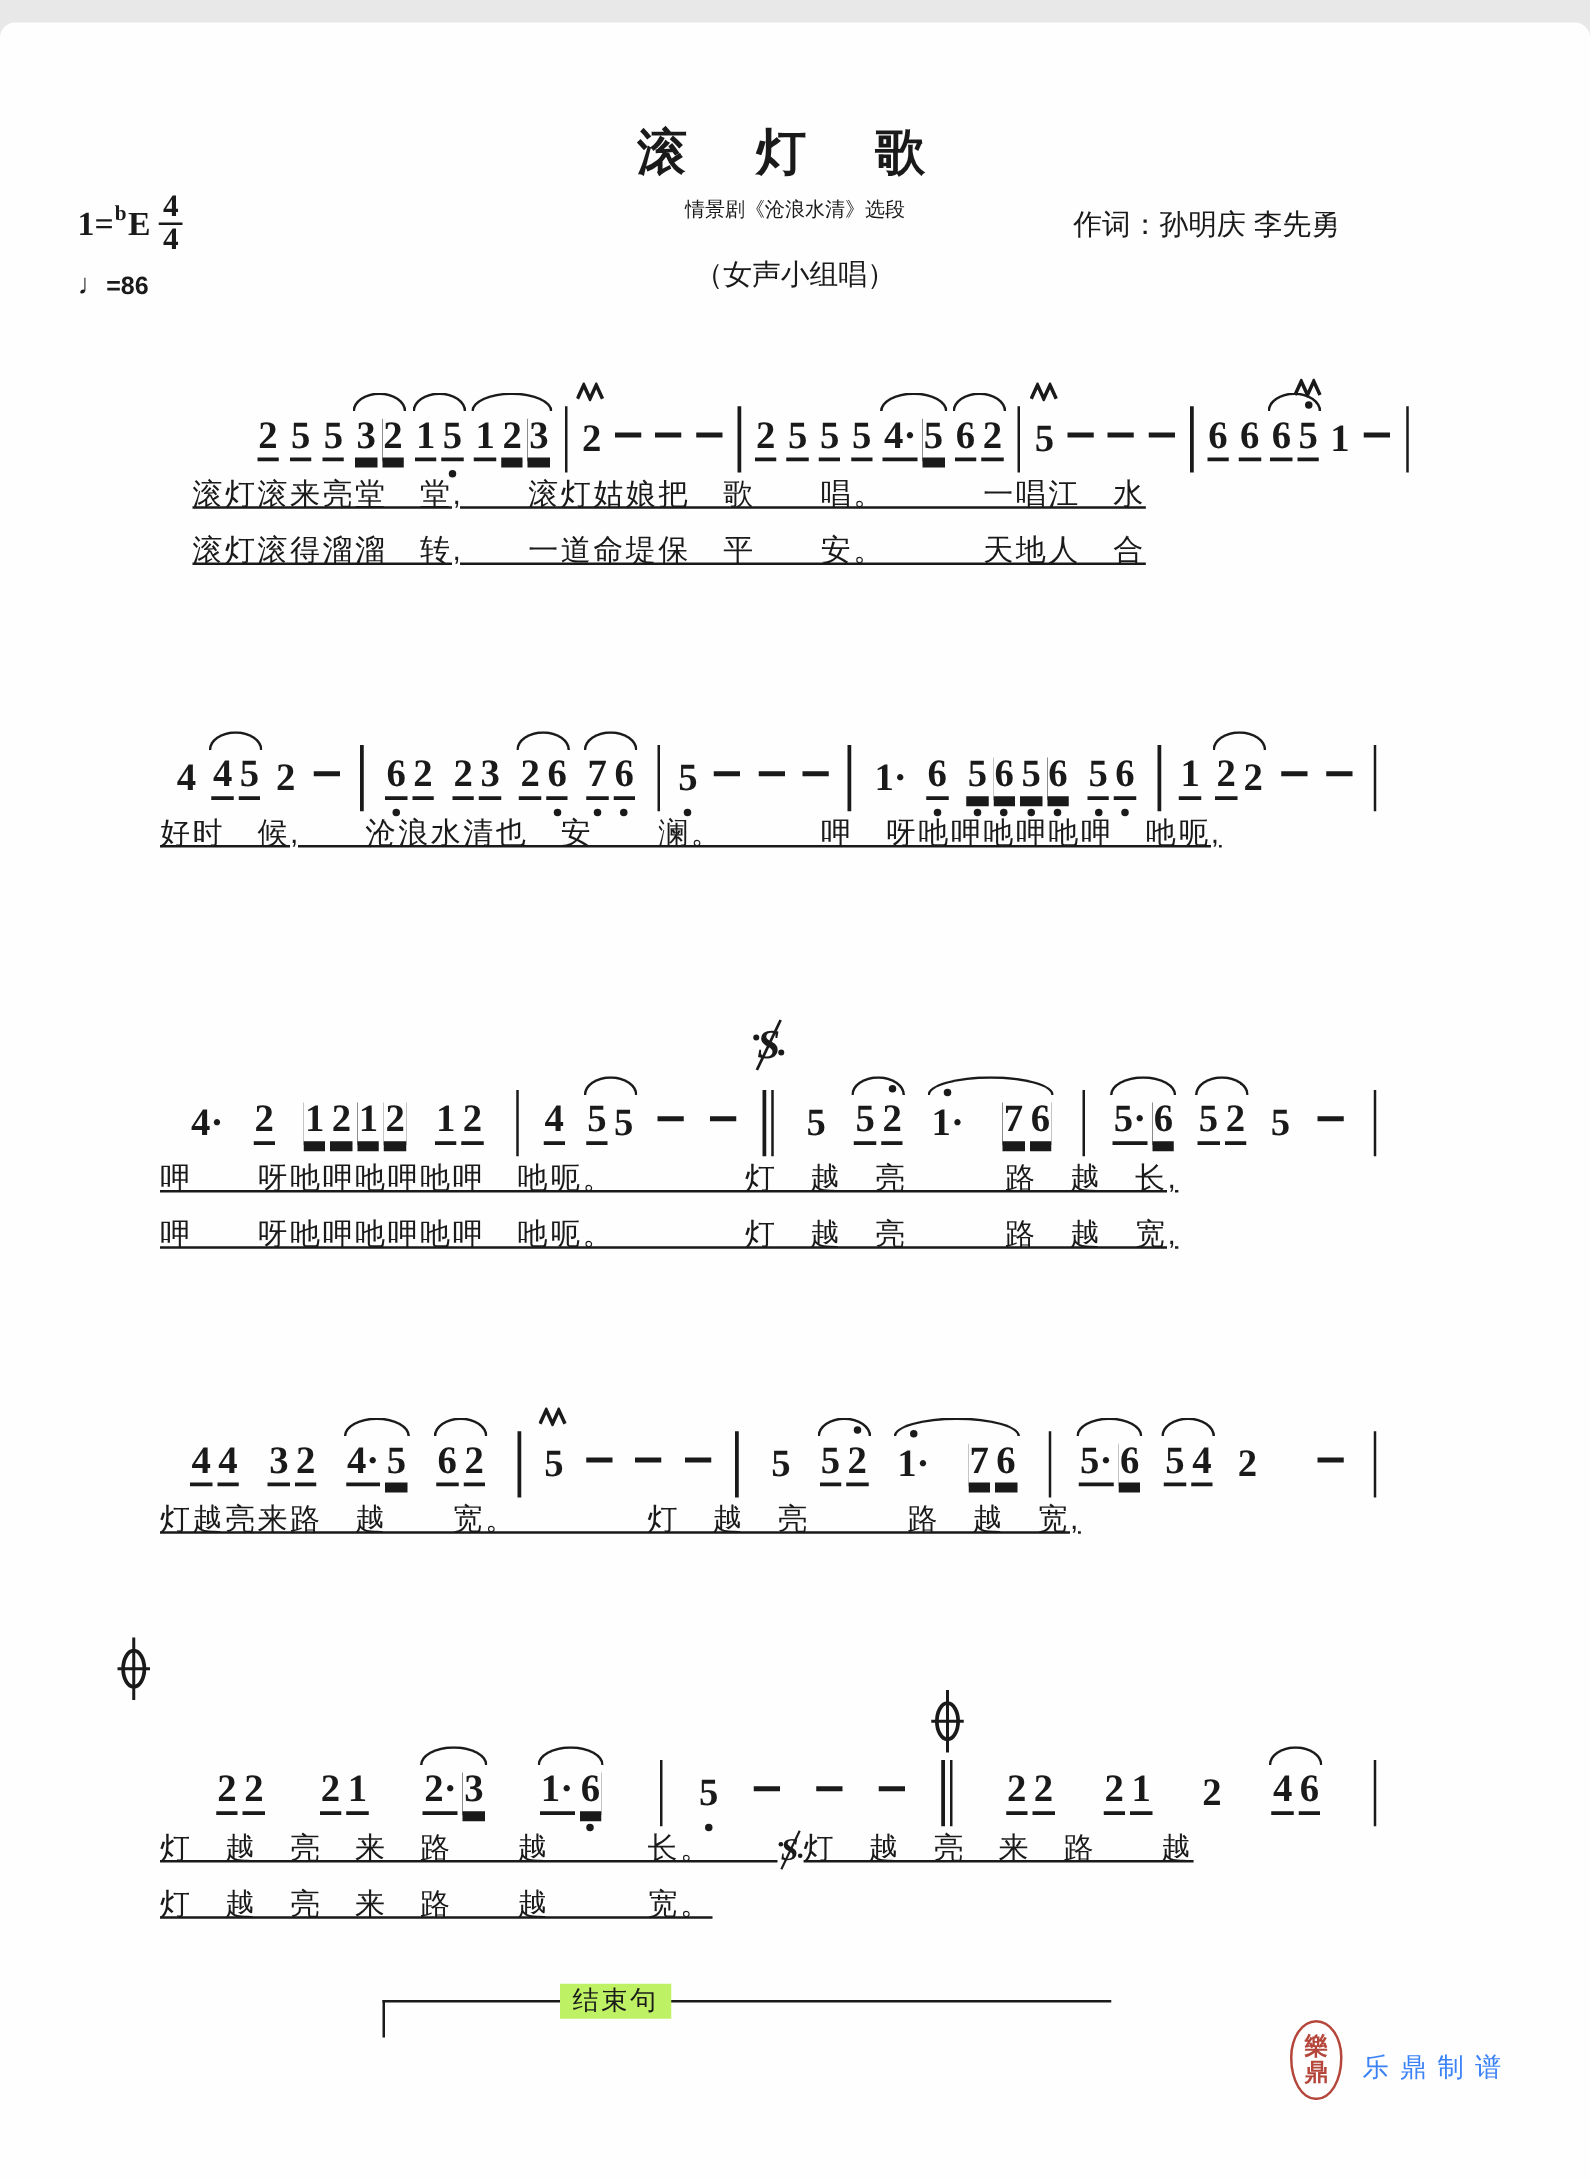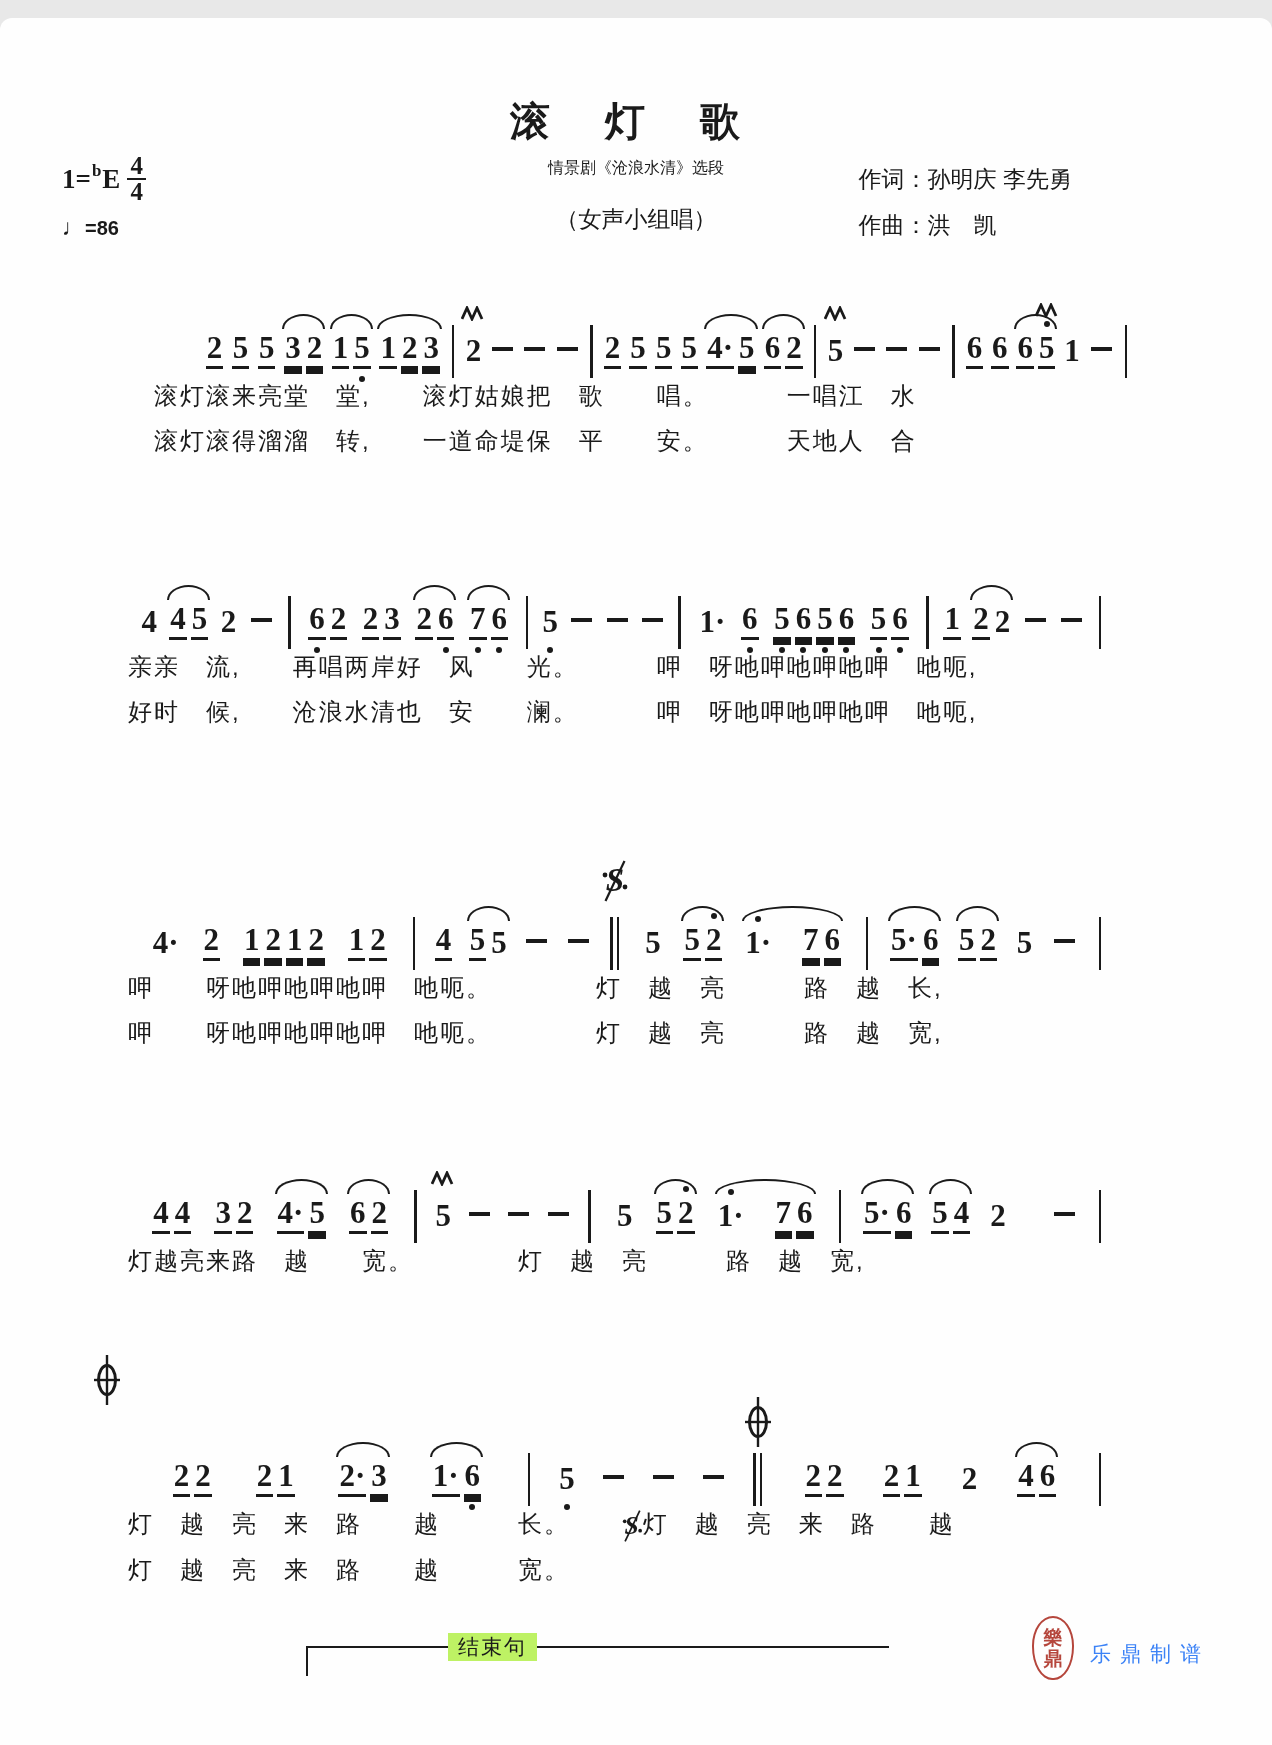--- a/index.html
+++ b/index.html
@@ -36,21 +36,21 @@
   .hidot{position:absolute;top:-9px;left:50%;margin-left:-3px;width:6px;height:6px;border-radius:50%;background:#1a1a1a;}
   .lodot{position:absolute;bottom:-13px;left:50%;margin-left:-3px;width:6px;height:6px;border-radius:50%;background:#1a1a1a;}
   .trill{position:absolute;top:-27px;left:50%;transform:translateX(-50%);line-height:0;}
   .arc{position:absolute;top:-16px;left:-2px;right:-2px;height:13px;
        border:2.5px solid #1a1a1a;border-bottom:none;
        border-radius:50% 50% 0 0 / 100% 100% 0 0;}
   .barwrap{display:flex;gap:4px;align-items:flex-end;position:relative;margin:0 2px -9px 2px;}
   .bar{width:2.5px;height:53px;background:#1a1a1a;}
   .baricon{position:absolute;top:-58px;left:50%;transform:translateX(-50%);line-height:0;}
   .preicon{position:absolute;left:-36px;top:-18px;line-height:0;}
-  .lyric{margin-top:9px;font-size:24px;line-height:36px;letter-spacing:2px;white-space:nowrap;}
+  .lyric{margin-top:9px;font-size:24px;line-height:36px;letter-spacing:2px;white-space:nowrap;text-decoration:underline;}
   .lyric:first-of-type{margin-top:12px;}
   .lyric .seg-icon svg{height:34px;width:auto;vertical-align:middle;}
   .bracket{position:absolute;top:-4px;height:28px;border-top:2px solid #1a1a1a;border-left:2px solid #1a1a1a;}
   .bracket .blabel{position:absolute;top:-15px;left:140px;background:#bef264;padding:0 10px;
                    font-size:21px;letter-spacing:2px;line-height:28px;}
   
   .seal{position:absolute;left:1032px;top:1598px;width:38px;height:60px;
         border:2.5px solid #b5463c;border-radius:50% 50% 48% 48% / 46% 46% 52% 52%;
         color:#b5463c;display:flex;flex-direction:column;align-items:center;justify-content:center;
         font-family:"Liberation Serif",serif;font-weight:700;font-size:19px;line-height:21px;}
@@ -59,21 +59,20 @@
 </style>
 </head>
 <body>
 
 <div class="page">
   <div class="title">滚 灯 歌</div>
   <div class="subtitle">情景剧《沧浪水清》选段</div>
   <div class="ensemble">（女声小组唱）</div>
   <div class="credits">
     <div>作词：孙明庆 李先勇</div>
-    <div>作曲：洪　凯</div>
   </div>
   <div class="keysig">
     <span>1=</span>
       <span class="flat">b</span>
       <span>E</span>
     <span class="frac">
       <span class="num">4</span>
       <span>4</span>
     </span>
   </div>
@@ -302,21 +301,20 @@
               <span class="tok"><span class="dash"></span></span>
             </span>
             <span class="grp">
               <span class="tok"><span class="dash"></span></span>
             </span>
           </span>
           <span class="barwrap">
             <span class="bar"></span>
           </span>
         </div>
-        <div class="lyric"><span>亲亲　流,　　再唱两岸好　风　　光。　　　呷　呀吔呷吔呷吔呷　吔呃,</span></div>
         <div class="lyric"><span>好时　候,　　沧浪水清也　安　　澜。　　　呷　呀吔呷吔呷吔呷　吔呃,</span></div>
       </div>
       <div class="system sys2" style="margin-top: 105px;">
         <div class="noterow">
           <span class="meas" style="flex-grow: 8;">
             <span class="grp">
               <span class="tok"><span class="g">4·</span></span>
             </span>
             <span class="grp">
               <span class="tok"><span class="g u1">2</span></span>

